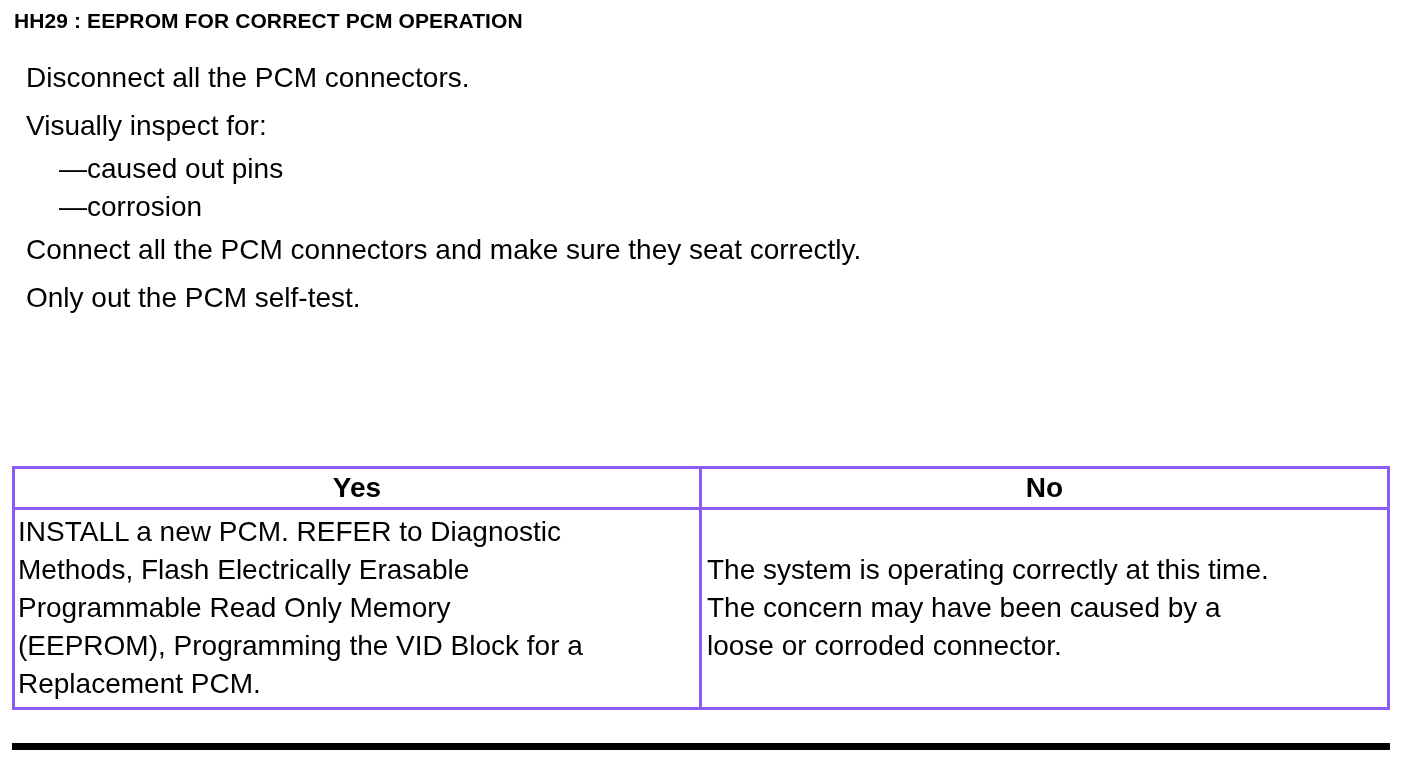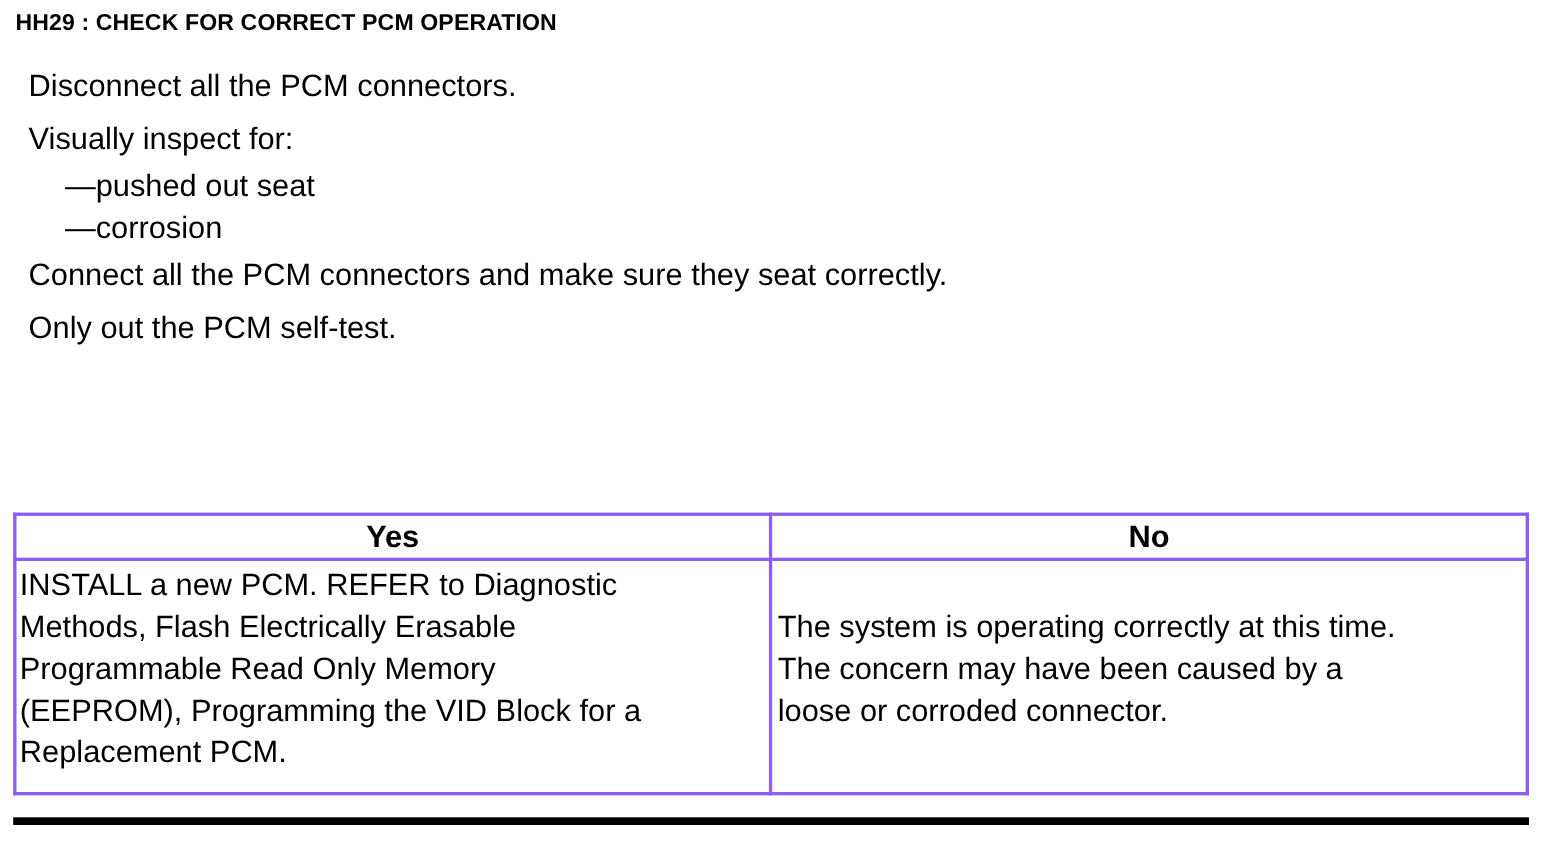--- a/index.html
+++ b/index.html
@@ -83,21 +83,21 @@
     line-height: 38px;
   }
 
   .decision-table tbody td {
     height: 183px;
     vertical-align: top;
     font-size: 28px;
     line-height: 38px;
   }
   .cell-inner {
-    padding: 2px 2px 17px 3px;
+    padding: 2px 2px 4px 3px;
     border-radius: 24px;
   }
   .cell-yes .cell-inner { padding-top: 3px; }
   .cell-no  { vertical-align: middle; }
   .cell-no .cell-inner { padding-left: 5px; margin-top: 39px; }
 
   .cell-line { white-space: nowrap; }
   .cell-line.center { text-align: left; white-space: normal; }
 
   
@@ -108,30 +108,30 @@
     width: 1378px;
     height: 7px;
     background: #000000;
   }
 </style>
 </head>
 <body>
 
 <div class="page">
 
-  <div class="step-title">HH29 : CHECK FOR CORRECT PCM OPERATION</div>
+  <div class="step-title">HH29 : EEPROM FOR CORRECT PCM OPERATION</div>
 
   <div class="instructions">
 
     <div class="instr-line">Disconnect all the PCM connectors.</div>
 
     <div class="instr-line">Visually inspect for:</div>
 
     <div class="bullet-list">
-      <div class="bullet-line">—pushed out seat</div>
+      <div class="bullet-line">—caused out pins</div>
       <div class="bullet-line">—corrosion</div>
     </div>
 
     <div class="instr-line">Connect all the PCM connectors and make sure they seat correctly.</div>
 
     <div class="instr-line">Only out the PCM self-test.</div>
 
 
   </div>
 

